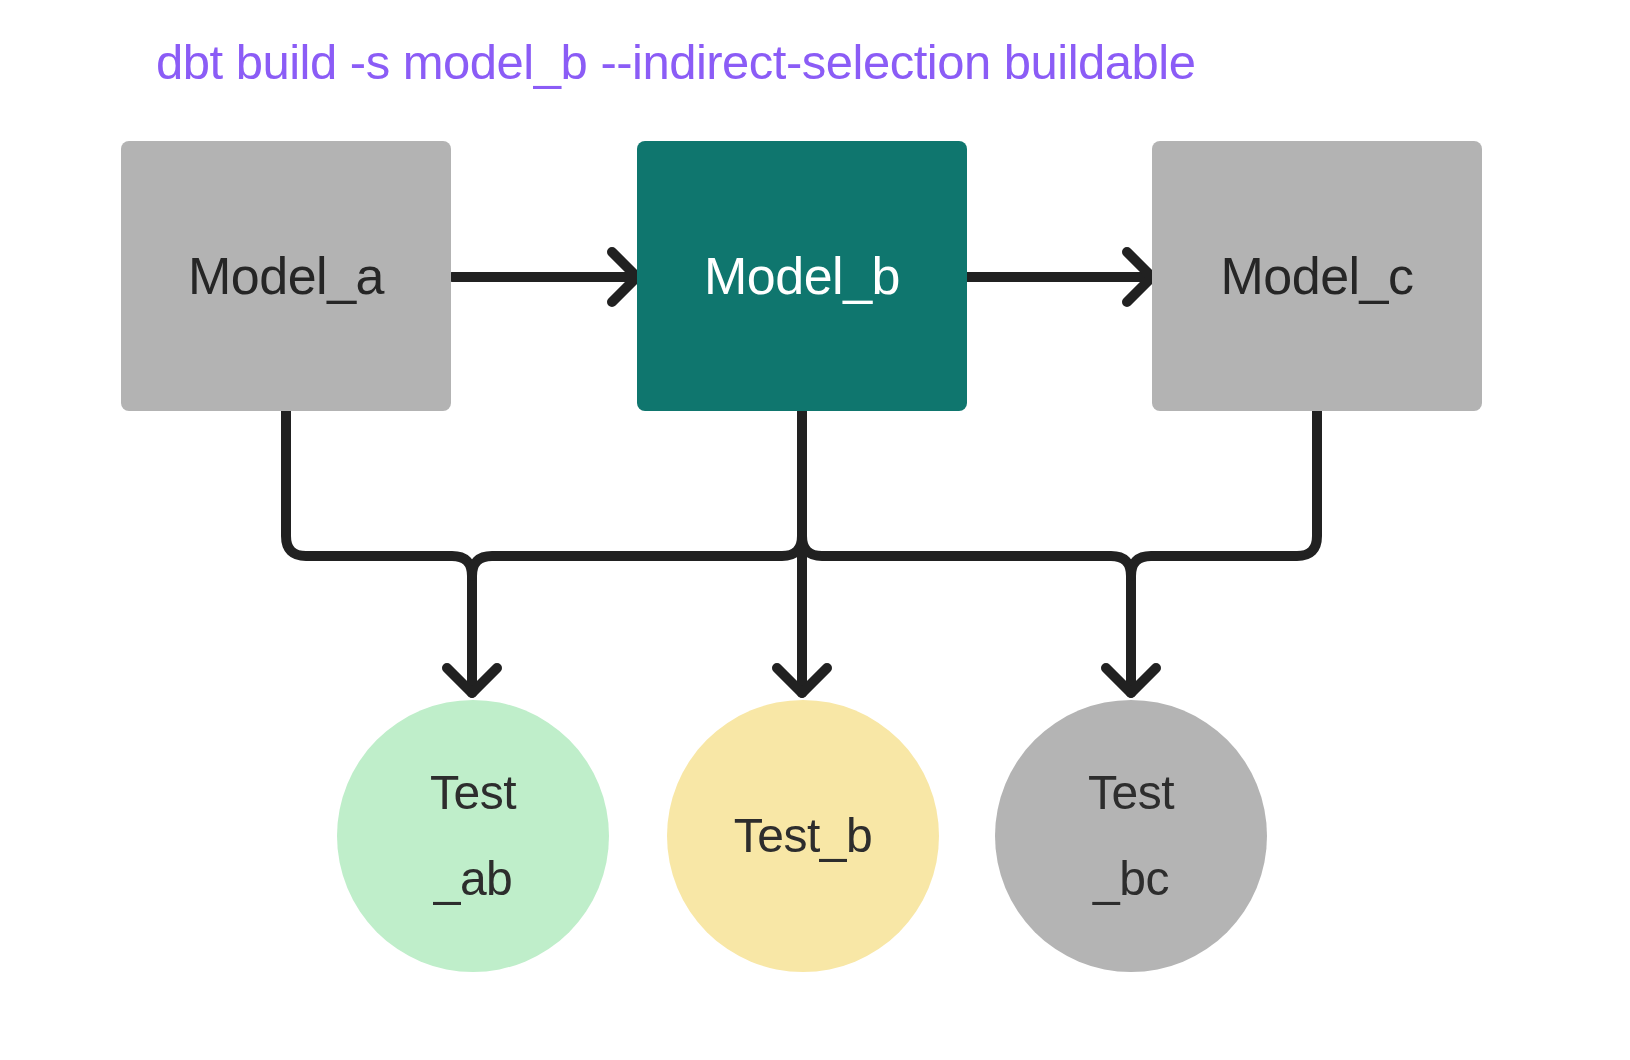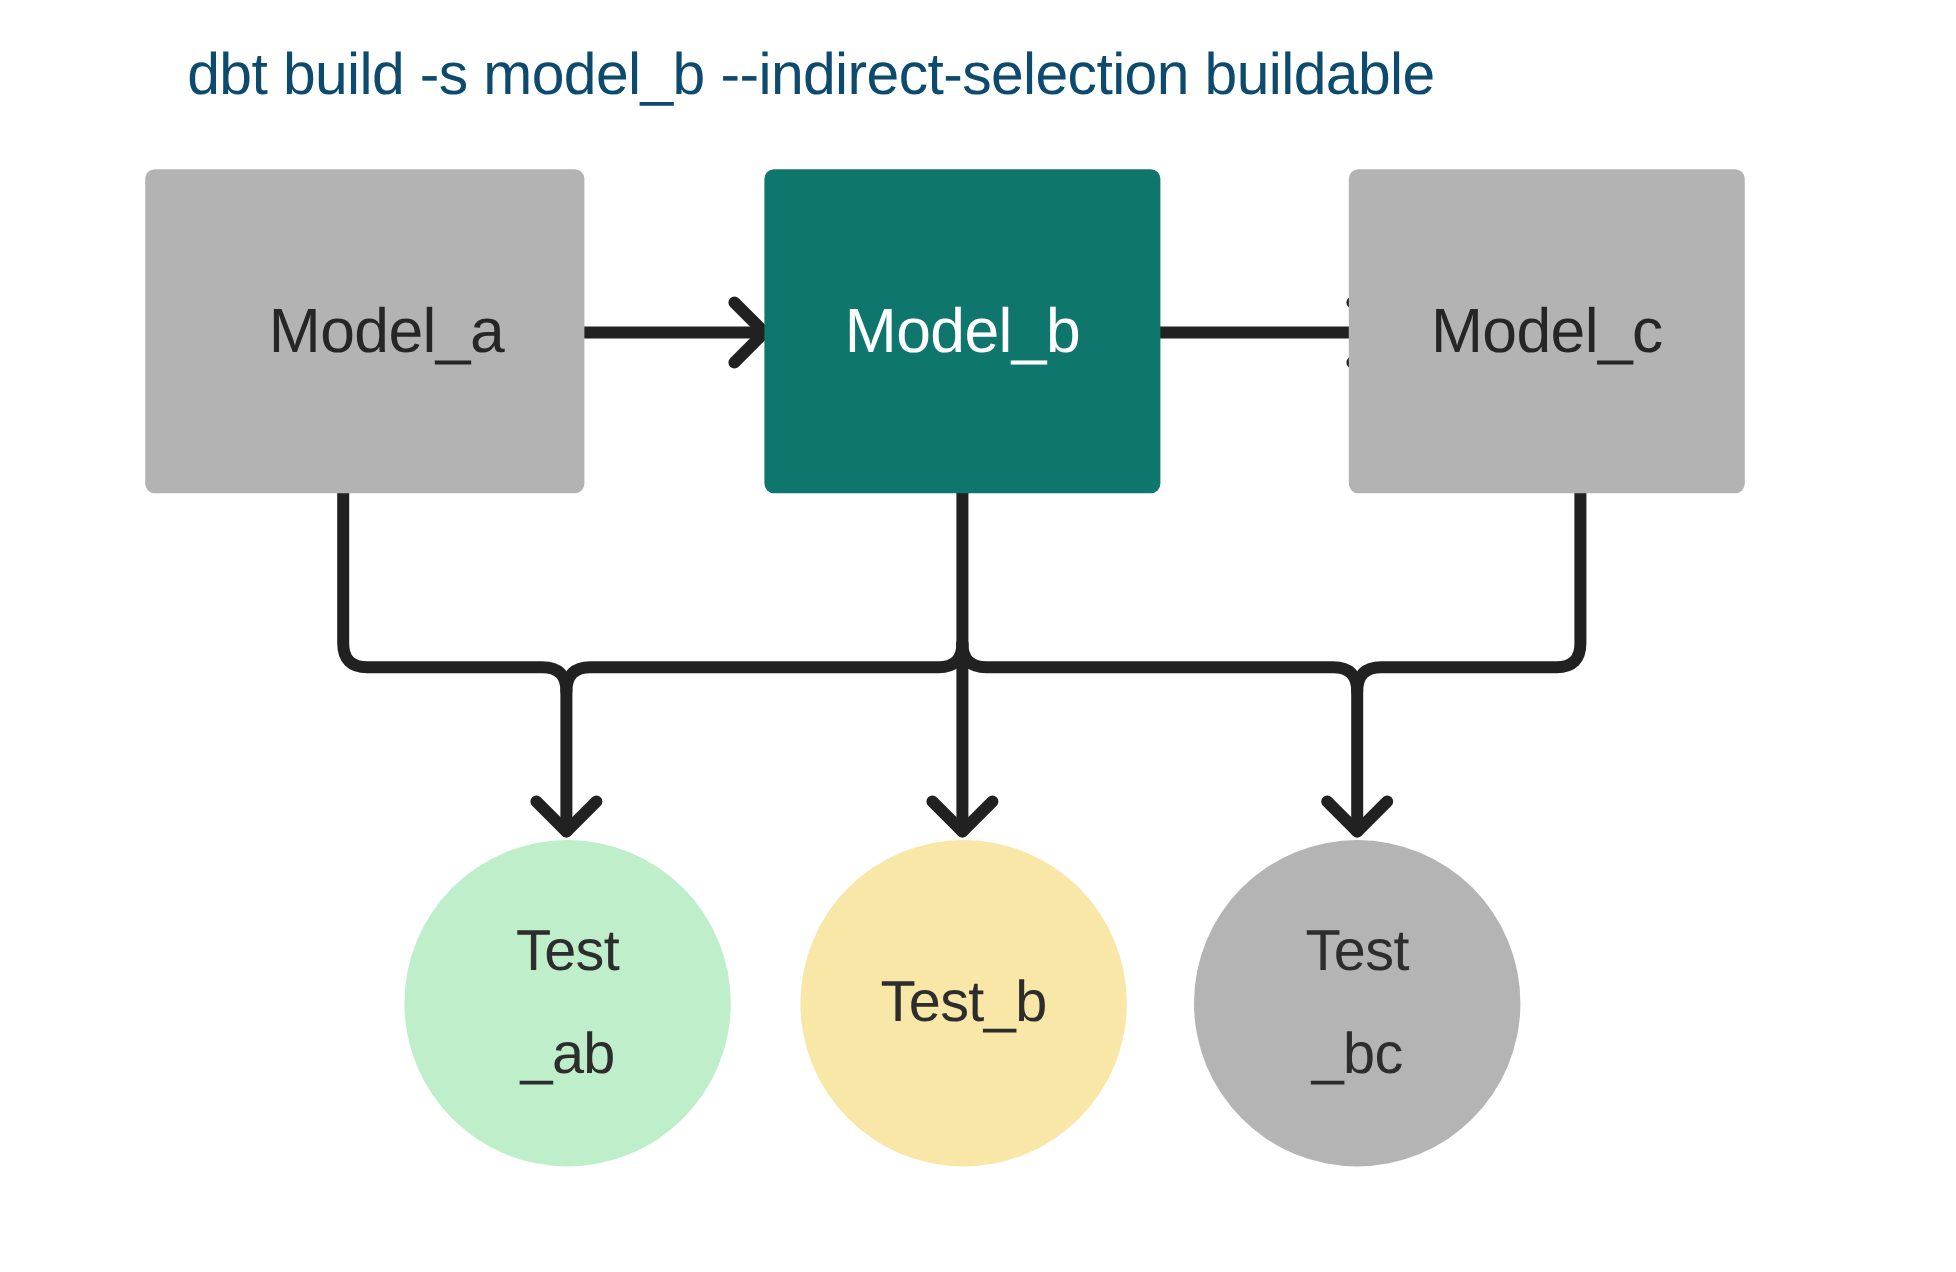--- a/index.html
+++ b/index.html
@@ -11,21 +11,21 @@
     overflow: hidden;
     font-family: "Liberation Sans", sans-serif;
   }
   .title {
     position: absolute;
     left: 156px;
     top: 34px;
     font-size: 49px;
     font-weight: 500;
     letter-spacing: -0.5px;
-    color: #0c4a6e;
+    color: #8b5cf6;
     white-space: nowrap;
   }
   .edges-svg {
     position: absolute;
     left: 0; top: 0;
     width: 1630px;
     height: 1060px;
   }
   .edges-svg path {
     fill: none;
@@ -41,21 +41,21 @@
     height: 270px;
     border-radius: 8px;
     display: flex;
     align-items: center;
     justify-content: center;
     font-size: 52px;
     letter-spacing: -0.5px;
   }
   .model-a { left: 121px; }
   .model-b { left: 637px; }
-  .model-c { left: 1124px; }
+  .model-c { left: 1152px; }
   .test-circle {
     position: absolute;
     top: 700px;
     width: 272px;
     height: 272px;
     border-radius: 50%;
     display: flex;
     align-items: center;
     justify-content: center;
     text-align: center;
@@ -86,21 +86,21 @@
     <path d="M802 536 Q802 556 782 556 H492 Q472 556 472 576"></path>
     <path d="M802 536 Q802 556 822 556 H1111 Q1131 556 1131 576 V693"></path>
     <path d="M1317 411 V536 Q1317 556 1297 556 H1151 Q1131 556 1131 576"></path>
     <path d="M802 411 V693"></path>
 
     <path d="M447 668 L472 693 L497 668"></path>
     <path d="M777 668 L802 693 L827 668"></path>
     <path d="M1106 668 L1131 693 L1156 668"></path>
   </svg>
 
-  <div class="model-box model-a" style="background-color: rgb(179, 179, 179); color: rgb(38, 38, 38); padding-left: 36px;">
+  <div class="model-box model-a" style="background-color: rgb(179, 179, 179); color: rgb(38, 38, 38);">
     <span class="model-label">Model_a</span>
   </div>
 
   <div class="model-box model-b" style="background-color: #0f766e; color: rgb(255, 255, 255);">
     <span class="model-label">Model_b</span>
   </div>
 
   <div class="model-box model-c" style="background-color: rgb(179, 179, 179); color: rgb(38, 38, 38);">
     <span class="model-label">Model_c</span>
   </div>

